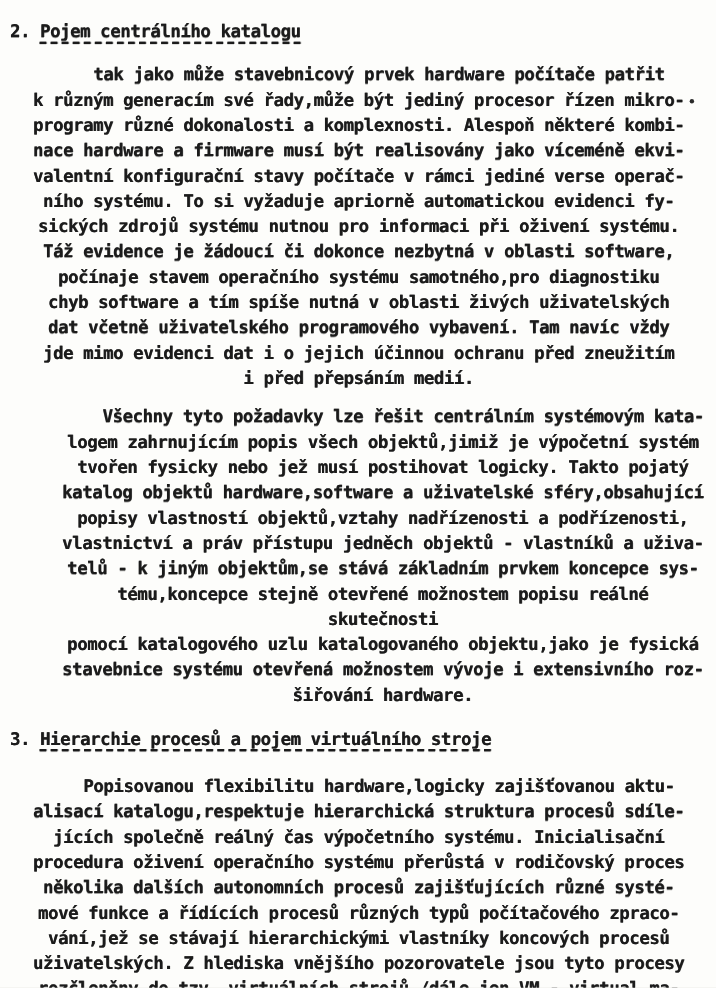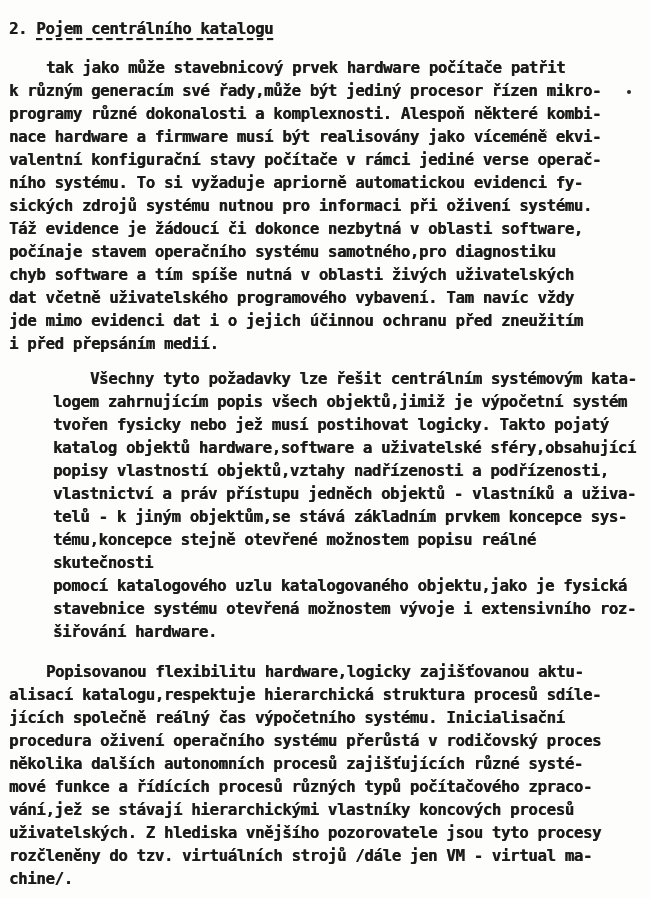--- a/index.html
+++ b/index.html
@@ -37,20 +37,21 @@
   .heading-title {
     text-decoration: underline;
     text-decoration-style: dashed;
     text-decoration-thickness: 2px;
     text-underline-offset: 4px;
   }
   .para {
     margin: 0;
     white-space: pre-line;      
     text-indent: 37px;          
+    text-align: center;
   }
   .para-1 { margin-bottom: 12px; }
   .para-2 { margin-bottom: 17px; margin-left: 44px; }
   .para-3 { margin-bottom: 0; }
   
   .speck {
     position: absolute;
     background: #2a2a2a;
     border-radius: 50%;
   }
@@ -87,20 +88,21 @@
 popisy vlastností objektů,vztahy nadřízenosti a podřízenosti,
 vlastnictví a práv přístupu jedněch objektů - vlastníků a uživa-
 telů - k jiným objektům,se stává základním prvkem koncepce sys-
 tému,koncepce stejně otevřené možnostem popisu reálné skutečnosti
 pomocí katalogového uzlu katalogovaného objektu,jako je fysická
 stavebnice systému otevřená možnostem vývoje i extensivního roz-
 šiřování hardware.</p>
   </div>
 
   <div class="section">
+    <h2 class="heading heading-3"><span class="heading-number">3.</span><span> </span><span class="heading-title">Hierarchie procesů a pojem virtuálního stroje</span></h2>
 
     <p class="para para-3">Popisovanou flexibilitu hardware,logicky zajišťovanou aktu-
 alisací katalogu,respektuje hierarchická struktura procesů sdíle-
 jících společně reálný čas výpočetního systému. Inicialisační
 procedura oživení operačního systému přerůstá v rodičovský proces
 několika dalších autonomních procesů zajišťujících různé systé-
 mové funkce a řídících procesů různých typů počítačového zpraco-
 vání,jež se stávají hierarchickými vlastníky koncových procesů
 uživatelských. Z hlediska vnějšího pozorovatele jsou tyto procesy
 rozčleněny do tzv. virtuálních strojů /dále jen VM - virtual ma-

